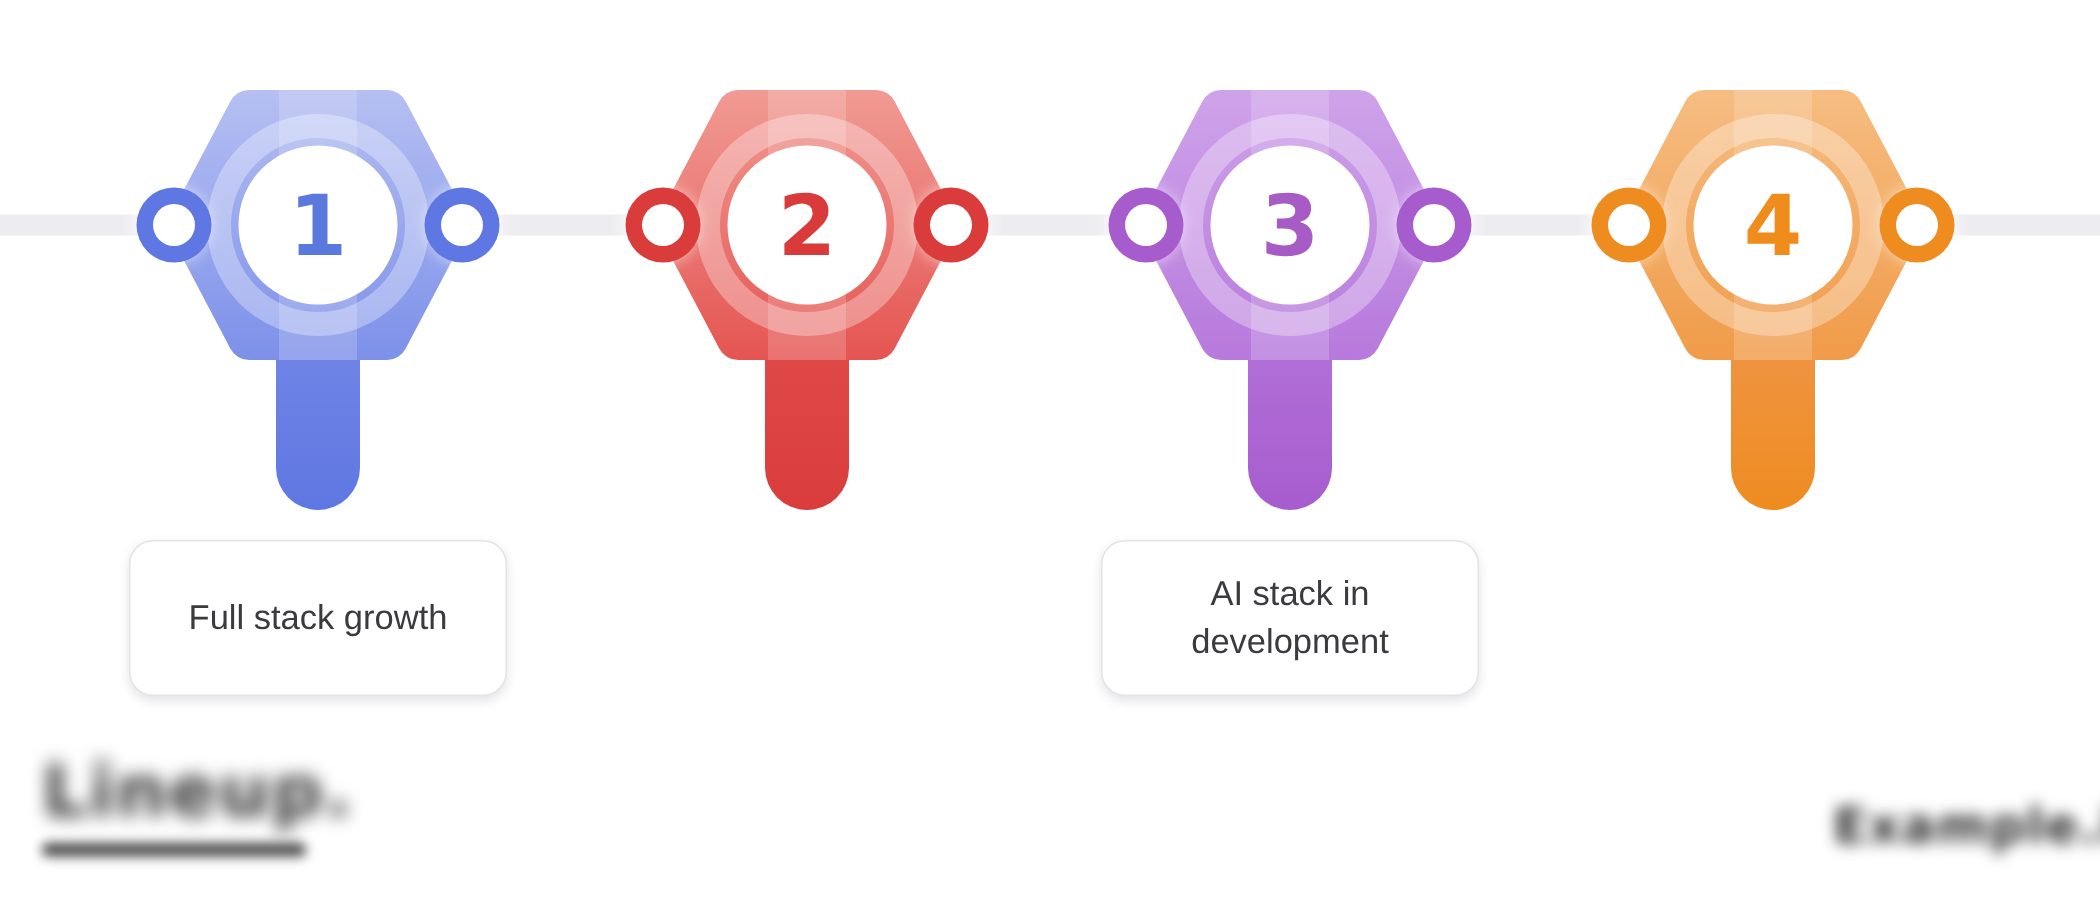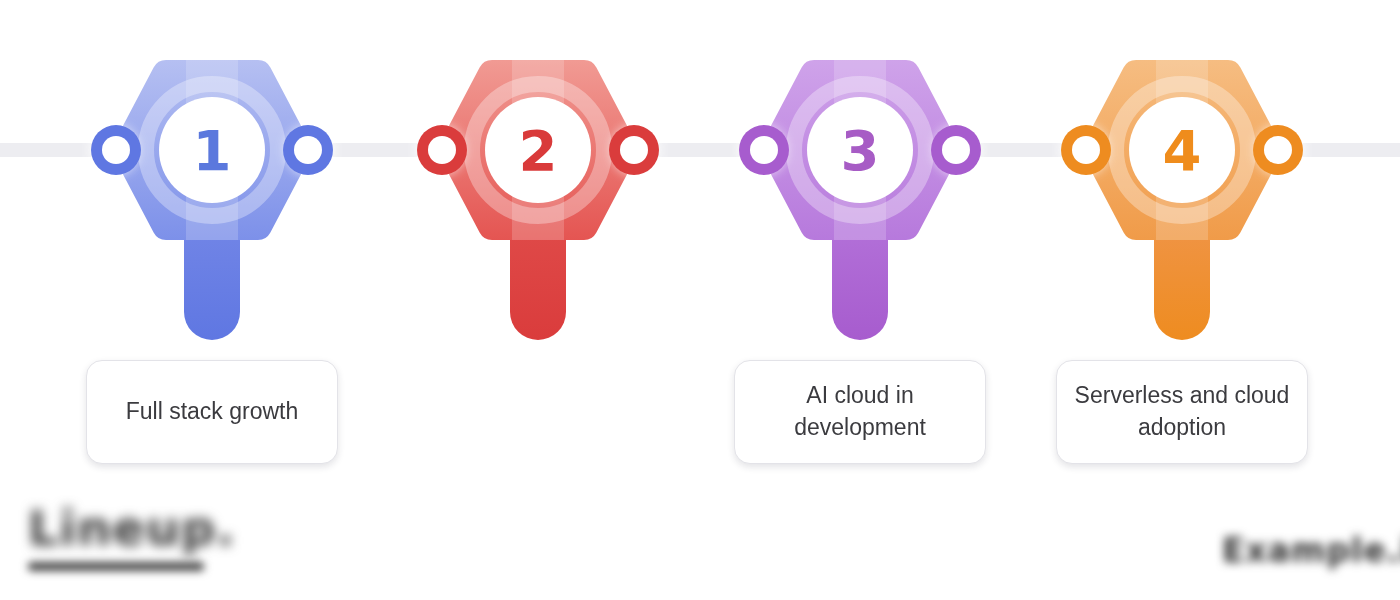--- a/index.html
+++ b/index.html
@@ -139,21 +139,21 @@
       <circle cx="32" cy="120" r="24" fill="#ffffff" opacity="0.85" filter="url(#g2b)"></circle>
       <circle cx="228" cy="120" r="24" fill="#ffffff" opacity="0.85" filter="url(#g2b)"></circle>
       <circle cx="34" cy="120" r="25" style="fill:var(--c-deep)"></circle>
       <circle cx="34" cy="120" r="14" fill="#ffffff"></circle>
       <circle cx="226" cy="120" r="25" style="fill:var(--c-deep)"></circle>
       <circle cx="226" cy="120" r="14" fill="#ffffff"></circle>
       <circle cx="130" cy="120" r="53" fill="#ffffff"></circle>
       <text class="num" x="130" y="140" style="fill:var(--c-number)">3</text>
     </svg>
     <div class="label-box">
-      <span class="label-text">AI cloud in development</span>
+      <span class="label-text">AI stack in development</span>
     </div>
   </div>
 
   <div class="step" style="left: 1052px; --c-light: #f6bd82; --c-main: #f09a47; --c-stem: #f0954a; --c-deep: #ee8c20; --c-number: #ef8c1c;">
     <svg width="260" height="340" viewBox="0 0 260 340">
       <defs>
         <linearGradient id="g3h" gradientUnits="userSpaceOnUse" x1="0" y1="28" x2="0" y2="215">
           <stop offset="0%" style="stop-color:var(--c-light)"></stop>
           <stop offset="100%" style="stop-color:var(--c-main)"></stop>
         </linearGradient>
@@ -171,23 +171,20 @@
       <circle cx="130" cy="120" r="66" fill="none" stroke="#ffffff" stroke-width="16" opacity="0.32"></circle>
       <circle cx="32" cy="120" r="24" fill="#ffffff" opacity="0.85" filter="url(#g3b)"></circle>
       <circle cx="228" cy="120" r="24" fill="#ffffff" opacity="0.85" filter="url(#g3b)"></circle>
       <circle cx="34" cy="120" r="25" style="fill:var(--c-deep)"></circle>
       <circle cx="34" cy="120" r="14" fill="#ffffff"></circle>
       <circle cx="226" cy="120" r="25" style="fill:var(--c-deep)"></circle>
       <circle cx="226" cy="120" r="14" fill="#ffffff"></circle>
       <circle cx="130" cy="120" r="53" fill="#ffffff"></circle>
       <text class="num" x="130" y="140" style="fill:var(--c-number)">4</text>
     </svg>
-    <div class="label-box">
-      <span class="label-text">Serverless and cloud adoption</span>
-    </div>
   </div>
 
   <div class="wm-left">
     <div class="wm-left-text">Lineup.</div>
     <div class="wm-underline"></div>
   </div>
   <div class="wm-right">Example.io</div>
 
 </div>
 

